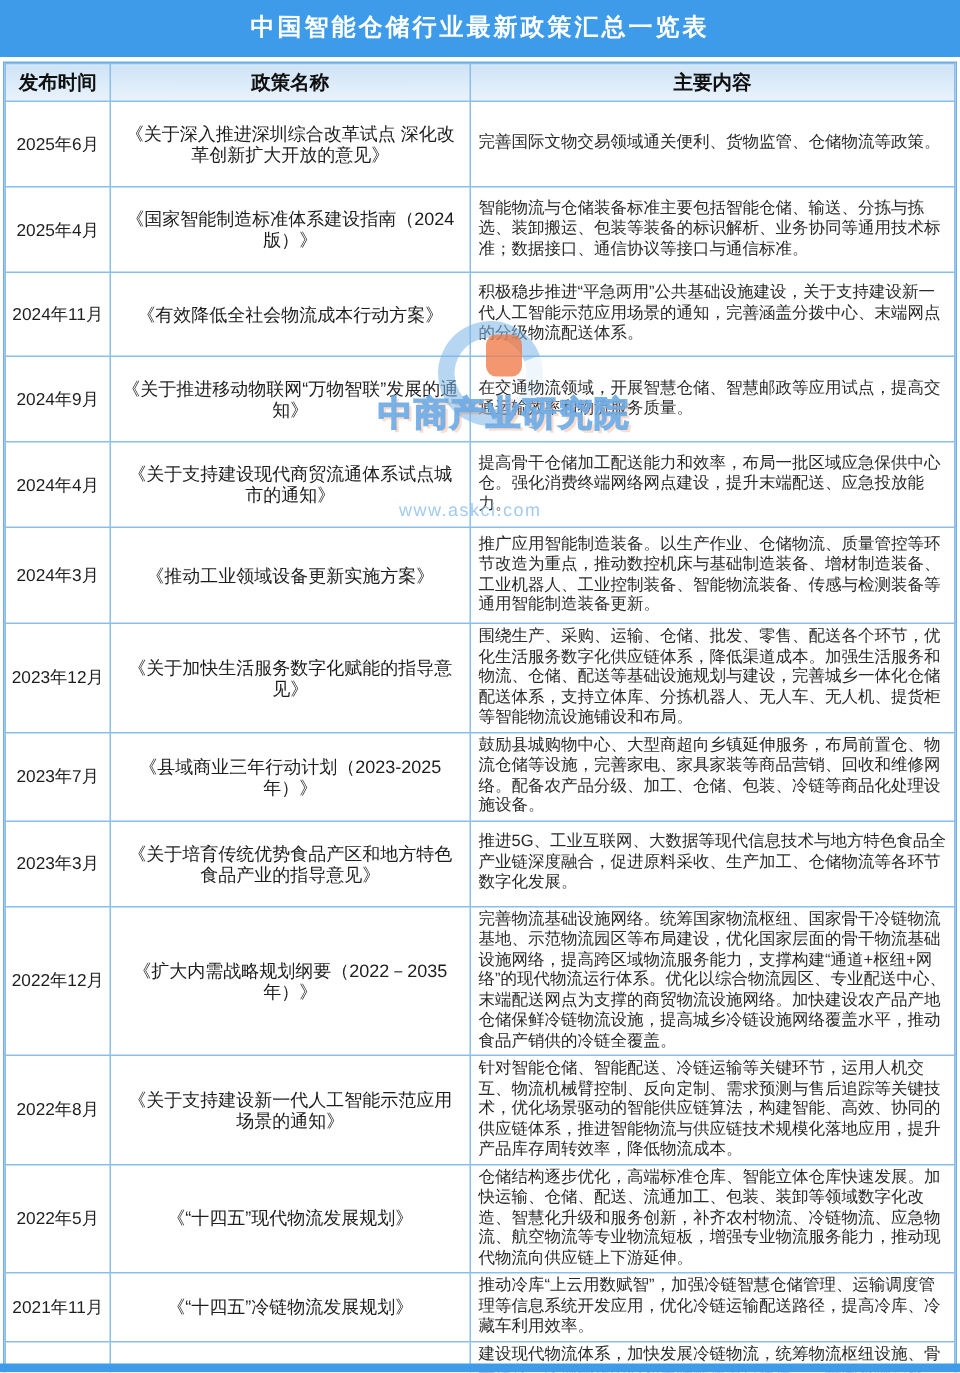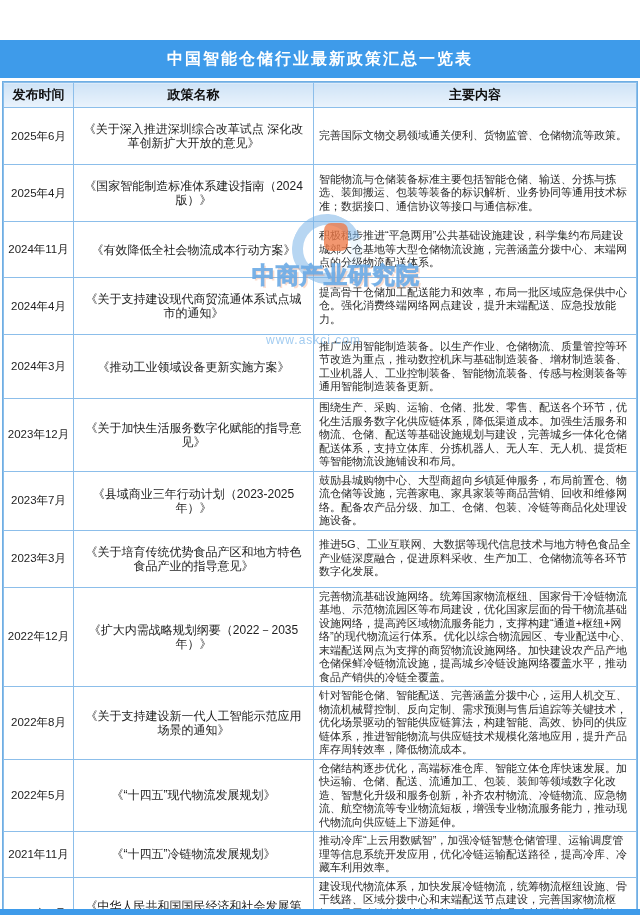--- a/index.html
+++ b/index.html
@@ -3,21 +3,21 @@
 <meta charset="utf-8">
 <style>
   html,body { margin:0; padding:0; background:#ffffff; }
   .page {
     position:relative; width:640px; height:915px; background:#ffffff;
     font-family:"Liberation Sans","DejaVu Sans",sans-serif; overflow:hidden;
     box-sizing:border-box;
   }
   .titlebar {
     height:38px; background:#3E9BEA; color:#ffffff; font-size:16px; font-weight:bold;
-    text-align:center; line-height:38px; letter-spacing:2px;margin-top:40px;
+    text-align:center; line-height:38px; letter-spacing:2px;
   }
   .tablewrap { margin:3px 2px 0 2px; border:1px solid #6FAEE3; }
   table { width:100%; border-collapse:collapse; table-layout:fixed; }
   col.c-date { width:70px; }
   col.c-name { width:240px; }
   th {
     background:linear-gradient(#cfe3f6,#eaf3fc); border:1px solid #8CBEEA;
     font-size:13px; font-weight:bold; color:#101010; height:20px; padding:2px 1px;margin-left:18px;
   }
   td { border:1px solid #8CBEEA; vertical-align:middle; color:#1d1d1d; word-break:break-all; }
@@ -72,21 +72,26 @@
         <td class="content">完善国际文物交易领域通关便利、货物监管、仓储物流等政策。</td>
       </tr>
       <tr style="height:56px">
         <td class="date">2025年4月</td>
         <td class="name">《国家智能制造标准体系建设指南（2024版）》</td>
         <td class="content">智能物流与仓储装备标准主要包括智能仓储、输送、分拣与拣选、装卸搬运、包装等装备的标识解析、业务协同等通用技术标准；数据接口、通信协议等接口与通信标准。</td>
       </tr>
       <tr style="height:56px">
         <td class="date">2024年11月</td>
         <td class="name">《有效降低全社会物流成本行动方案》</td>
-        <td class="content">积极稳步推进“平急两用”公共基础设施建设，科学集约布局建设城郊大仓基地等大型仓储物流设施，完善涵盖分拨中心、末端网点的分级物流配送体系。</td>
+        <td class="content">积极稳步推进“平急两用”公共基础设施建设，关于支持建设新一代人工智能示范应用场景的通知，完善涵盖分拨中心、末端网点的分级物流配送体系。</td>
+      </tr>
+      <tr style="height:38px">
+        <td class="date">2024年9月</td>
+        <td class="name">《关于推进移动物联网“万物智联”发展的通知》</td>
+        <td class="content">在交通物流领域，开展智慧仓储、智慧邮政等应用试点，提高交通运输效率和物流服务质量。</td>
       </tr>
       <tr style="height:34px">
         <td class="date">2024年4月</td>
         <td class="name">《关于支持建设现代商贸流通体系试点城市的通知》</td>
         <td class="content">提高骨干仓储加工配送能力和效率，布局一批区域应急保供中心仓。强化消费终端网络网点建设，提升末端配送、应急投放能力。</td>
       </tr>
       <tr style="height:64px">
         <td class="date">2024年3月</td>
         <td class="name">《推动工业领域设备更新实施方案》</td>
         <td class="content">推广应用智能制造装备。以生产作业、仓储物流、质量管控等环节改造为重点，推动数控机床与基础制造装备、增材制造装备、工业机器人、工业控制装备、智能物流装备、传感与检测装备等通用智能制造装备更新。</td>
@@ -107,21 +112,21 @@
         <td class="content">推进5G、工业互联网、大数据等现代信息技术与地方特色食品全产业链深度融合，促进原料采收、生产加工、仓储物流等各环节数字化发展。</td>
       </tr>
       <tr style="height:96px">
         <td class="date">2022年12月</td>
         <td class="name">《扩大内需战略规划纲要（2022－2035年）》</td>
         <td class="content">完善物流基础设施网络。统筹国家物流枢纽、国家骨干冷链物流基地、示范物流园区等布局建设，优化国家层面的骨干物流基础设施网络，提高跨区域物流服务能力，支撑构建“通道+枢纽+网络”的现代物流运行体系。优化以综合物流园区、专业配送中心、末端配送网点为支撑的商贸物流设施网络。加快建设农产品产地仓储保鲜冷链物流设施，提高城乡冷链设施网络覆盖水平，推动食品产销供的冷链全覆盖。</td>
       </tr>
       <tr style="height:52px">
         <td class="date">2022年8月</td>
         <td class="name">《关于支持建设新一代人工智能示范应用场景的通知》</td>
-        <td class="content">针对智能仓储、智能配送、完善涵盖分拨中心，运用人机交互、物流机械臂控制、反向定制、需求预测与售后追踪等关键技术，优化场景驱动的智能供应链算法，构建智能、高效、协同的供应链体系，推进智能物流与供应链技术规模化落地应用，提升产品库存周转效率，降低物流成本。</td>
+        <td class="content">针对智能仓储、智能配送、冷链运输等关键环节，运用人机交互、物流机械臂控制、反向定制、需求预测与售后追踪等关键技术，优化场景驱动的智能供应链算法，构建智能、高效、协同的供应链体系，推进智能物流与供应链技术规模化落地应用，提升产品库存周转效率，降低物流成本。</td>
       </tr>
       <tr style="height:62px">
         <td class="date">2022年5月</td>
         <td class="name">《“十四五”现代物流发展规划》</td>
         <td class="content">仓储结构逐步优化，高端标准仓库、智能立体仓库快速发展。加快运输、仓储、配送、流通加工、包装、装卸等领域数字化改造、智慧化升级和服务创新，补齐农村物流、冷链物流、应急物流、航空物流等专业物流短板，增强专业物流服务能力，推动现代物流向供应链上下游延伸。</td>
       </tr>
       <tr style="height:34px">
         <td class="date">2021年11月</td>
         <td class="name">《“十四五”冷链物流发展规划》</td>
         <td class="content">推动冷库“上云用数赋智”，加强冷链智慧仓储管理、运输调度管理等信息系统开发应用，优化冷链运输配送路径，提高冷库、冷藏车利用效率。</td>

